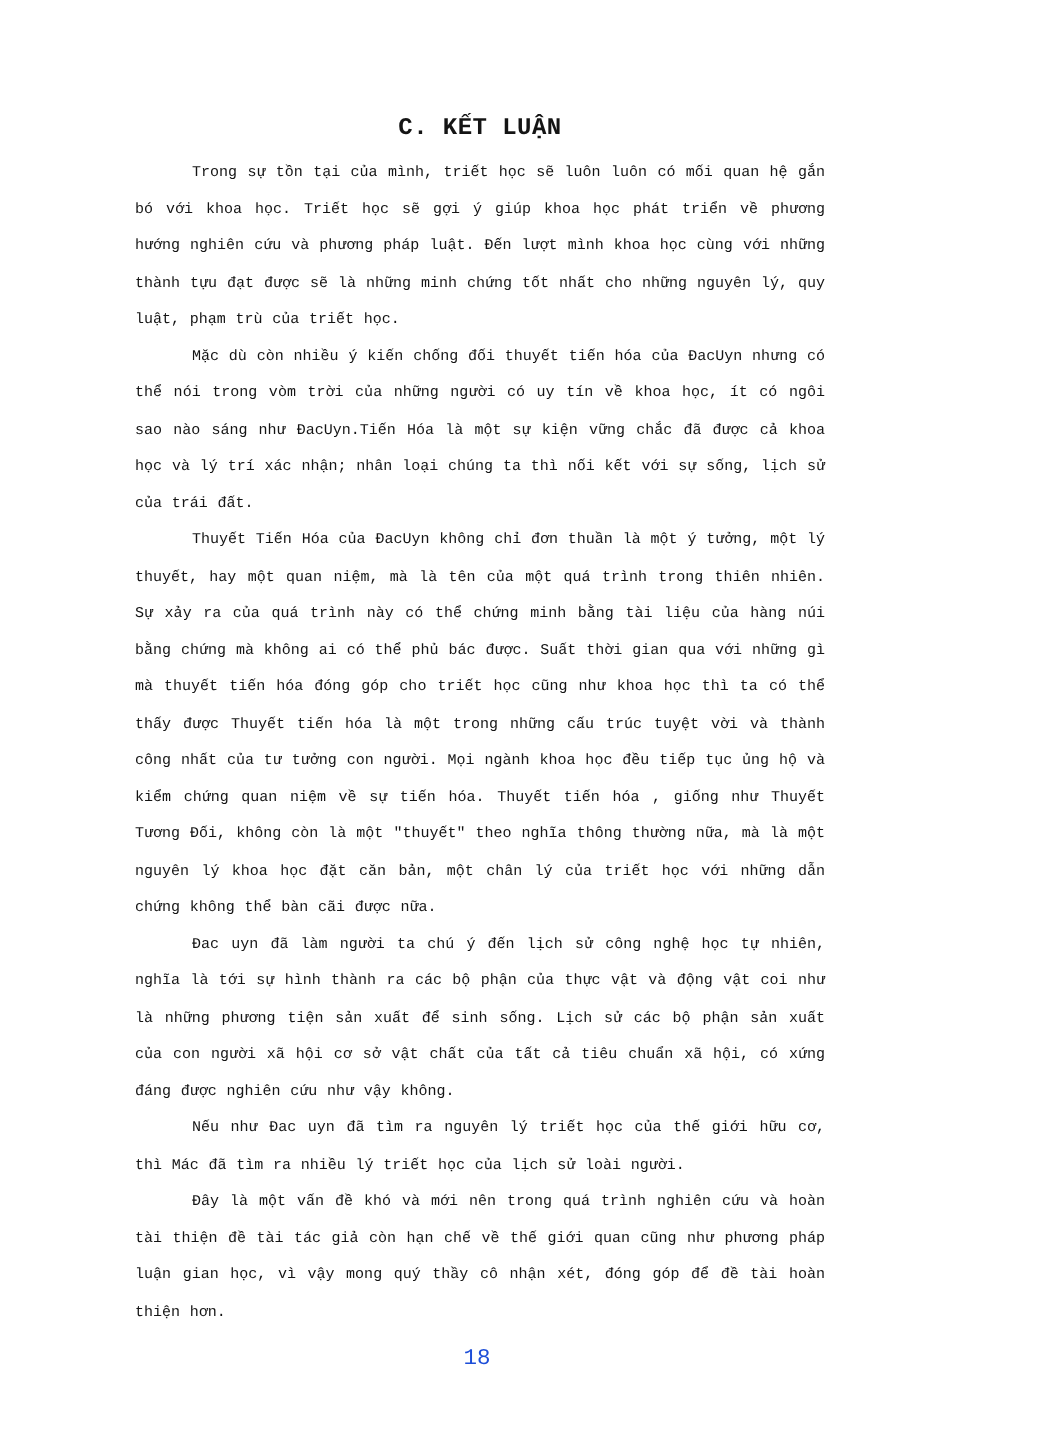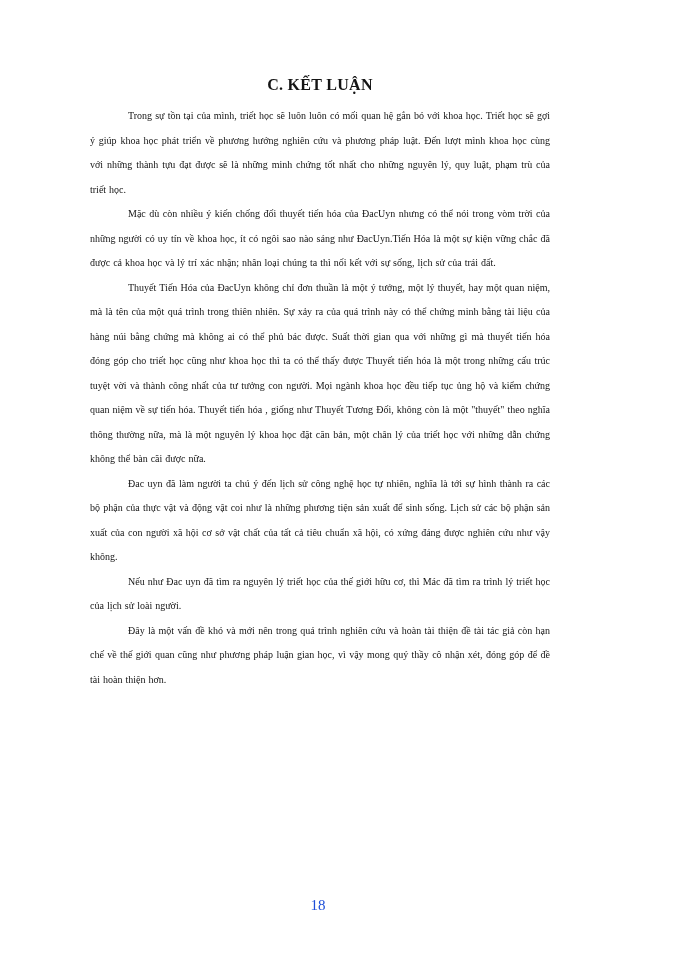--- a/index.html
+++ b/index.html
@@ -12,21 +12,21 @@
     height: 960px;
     overflow: hidden;
   }
   .page {
     position: relative;
     width: 636px;
     height: 960px;
     background: #ffffff;
     box-sizing: border-box;
     padding: 76px 86px 0 90px;
-    font-family: Liberation Serif, serif;
+    font-family: Liberation Mono, monospace;
     color: #141414;
   }
   .title {
     font-size: 16px;
     font-weight: bold;
     text-align: center;
     margin: 0 0 10px 0;
     letter-spacing: 0.3px;
   }
   .para {
@@ -49,16 +49,16 @@
 </style>
 </head>
 <body>
 
 <div class="page">
   <h1 class="title">C. KẾT LUẬN</h1>
   <p class="para">Trong sự tồn tại của mình, triết học sẽ luôn luôn có mối quan hệ gắn bó với khoa học. Triết học sẽ gợi ý giúp khoa học phát triển về phương hướng nghiên cứu và phương pháp luật. Đến lượt mình khoa học cùng với những thành tựu đạt được sẽ là những minh chứng tốt nhất cho những nguyên lý, quy luật, phạm trù của triết học.</p>
   <p class="para">Mặc dù còn nhiều ý kiến chống đối thuyết tiến hóa của ĐacUyn nhưng có thể nói trong vòm trời của những người có uy tín về khoa học, ít có ngôi sao nào sáng như ĐacUyn.Tiến Hóa là một sự kiện vững chắc đã được cả khoa học và lý trí xác nhận; nhân loại chúng ta thì nối kết với sự sống, lịch sử của trái đất.</p>
   <p class="para">Thuyết Tiến Hóa của ĐacUyn không chỉ đơn thuần là một ý tưởng, một lý thuyết, hay một quan niệm, mà là tên của một quá trình trong thiên nhiên. Sự xảy ra của quá trình này có thể chứng minh bằng tài liệu của hàng núi bằng chứng mà không ai có thể phủ bác được. Suất thời gian qua với những gì mà thuyết tiến hóa đóng góp cho triết học cũng như khoa học thì ta có thể thấy được Thuyết tiến hóa là một trong những cấu trúc tuyệt vời và thành công nhất của tư tưởng con người. Mọi ngành khoa học đều tiếp tục ủng hộ và kiểm chứng quan niệm về sự tiến hóa. Thuyết tiến hóa , giống như Thuyết Tương Đối, không còn là một "thuyết" theo nghĩa thông thường nữa, mà là một nguyên lý khoa học đặt căn bản, một chân lý của triết học với những dẫn chứng không thể bàn cãi được nữa.</p>
   <p class="para">Đac uyn đã làm người ta chú ý đến lịch sử công nghệ học tự nhiên, nghĩa là tới sự hình thành ra các bộ phận của thực vật và động vật coi như là những phương tiện sản xuất để sinh sống. Lịch sử các bộ phận sản xuất của con người xã hội cơ sở vật chất của tất cả tiêu chuẩn xã hội, có xứng đáng được nghiên cứu như vậy không.</p>
-  <p class="para">Nếu như Đac uyn đã tìm ra nguyên lý triết học của thế giới hữu cơ, thì Mác đã tìm ra trình lý triết học của lịch sử loài người.</p>
+  <p class="para">Nếu như Đac uyn đã tìm ra nguyên lý triết học của thế giới hữu cơ, thì Mác đã tìm ra nhiều lý triết học của lịch sử loài người.</p>
   <p class="para">Đây là một vấn đề khó và mới nên trong quá trình nghiên cứu và hoàn tài thiện đề tài tác giả còn hạn chế về thế giới quan cũng như phương pháp luận gian học, vì vậy mong quý thầy cô nhận xét, đóng góp để đề tài hoàn thiện hơn.</p>
   <div class="page-number">18</div>
 </div>
 
 </body></html>

